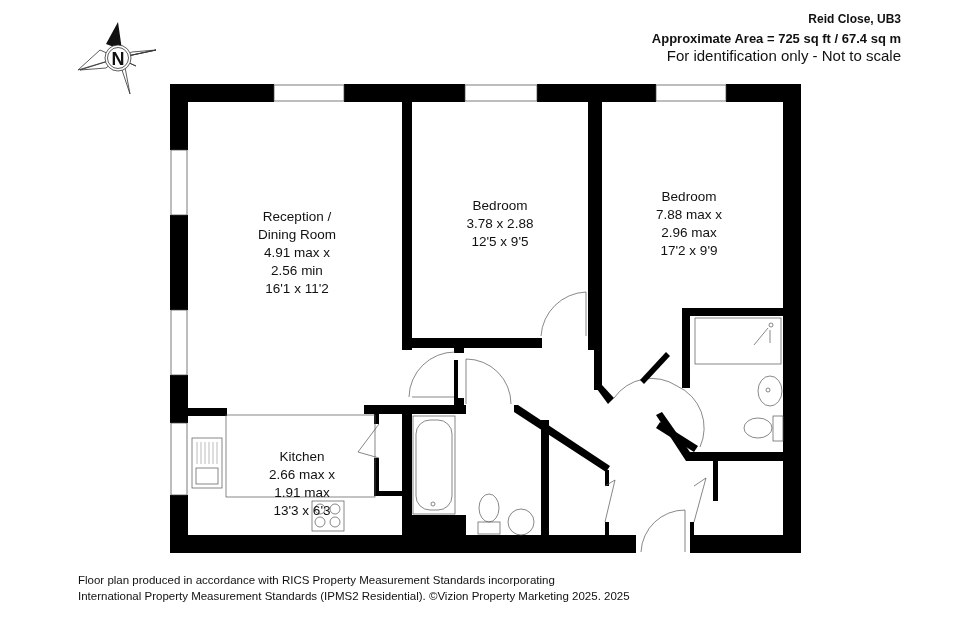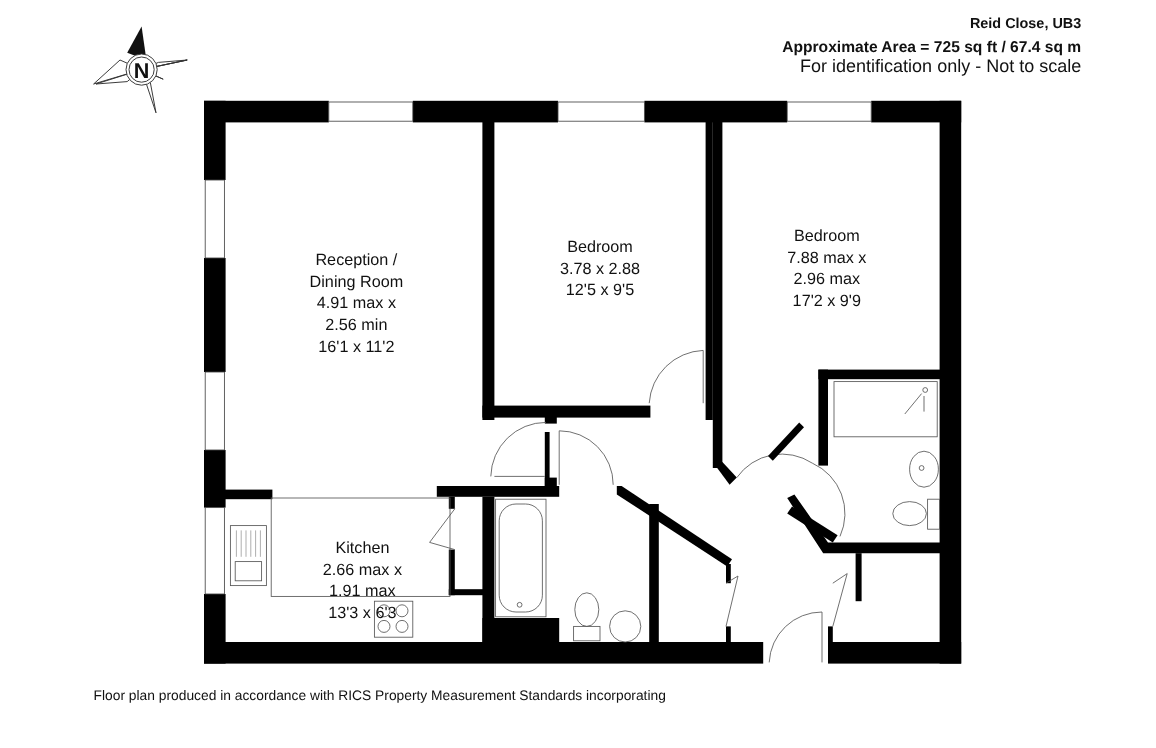--- a/index.html
+++ b/index.html
@@ -176,13 +176,14 @@
 
 <div class="label" style="left:302px; top:420px;margin-top:28px;">
   <div>Kitchen</div>
   <div>2.66 max x</div>
   <div>1.91 max</div>
   <div>13'3 x 6'3</div>
 </div>
 
 <div class="footer">
   <div>Floor plan produced in accordance with RICS Property Measurement Standards incorporating</div>
+  <div>International Property Measurement Standards (IPMS2 Residential). ©Vizion Property Marketing 2025.  2025</div>
 </div>
 
 </body></html>

